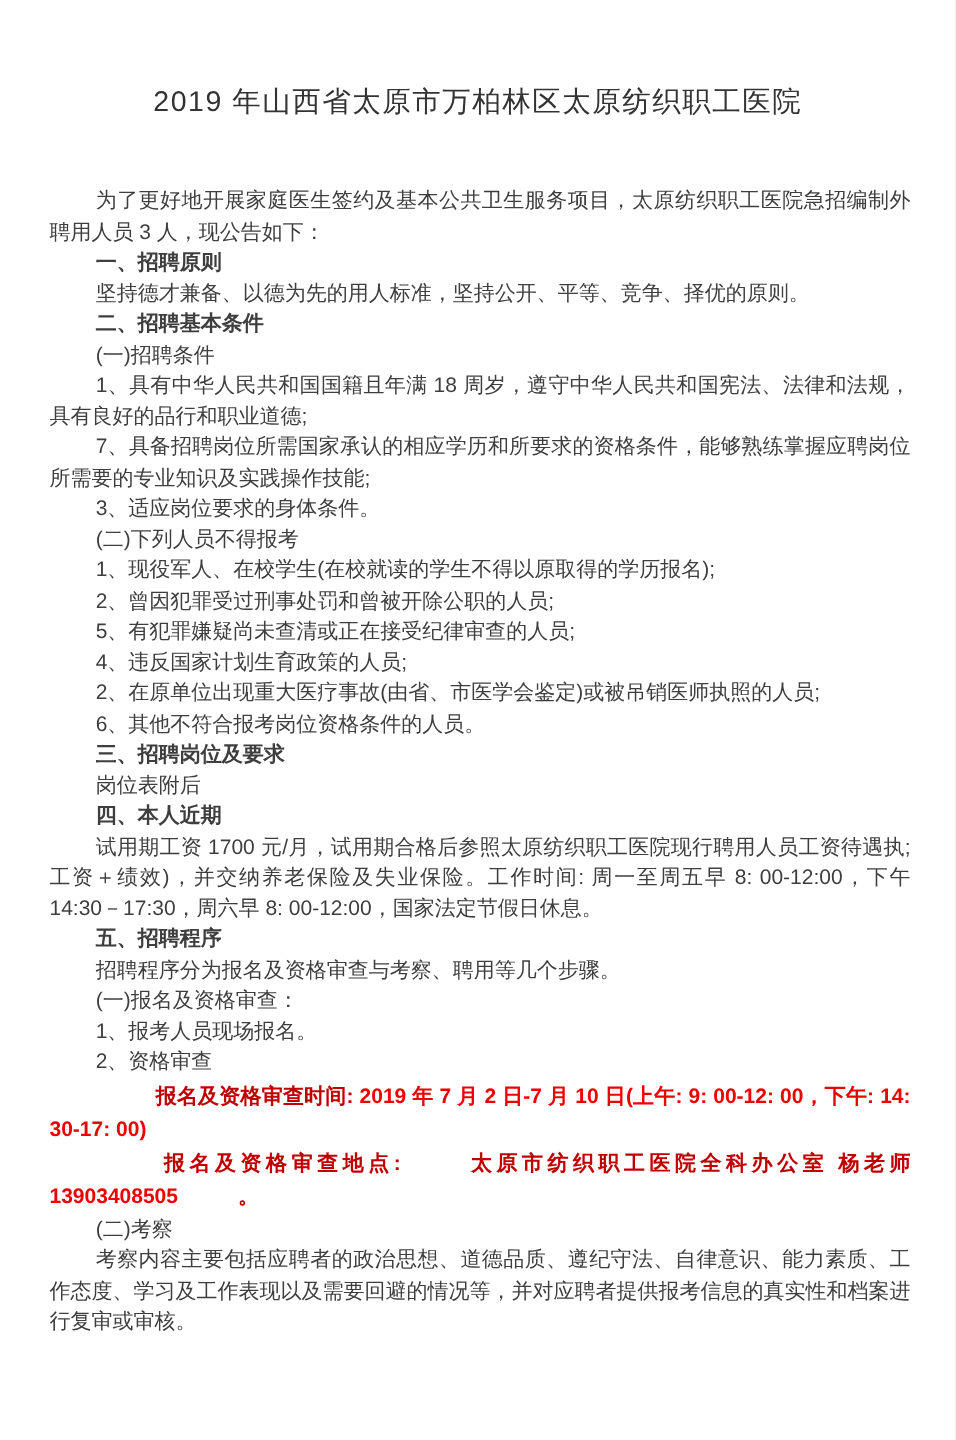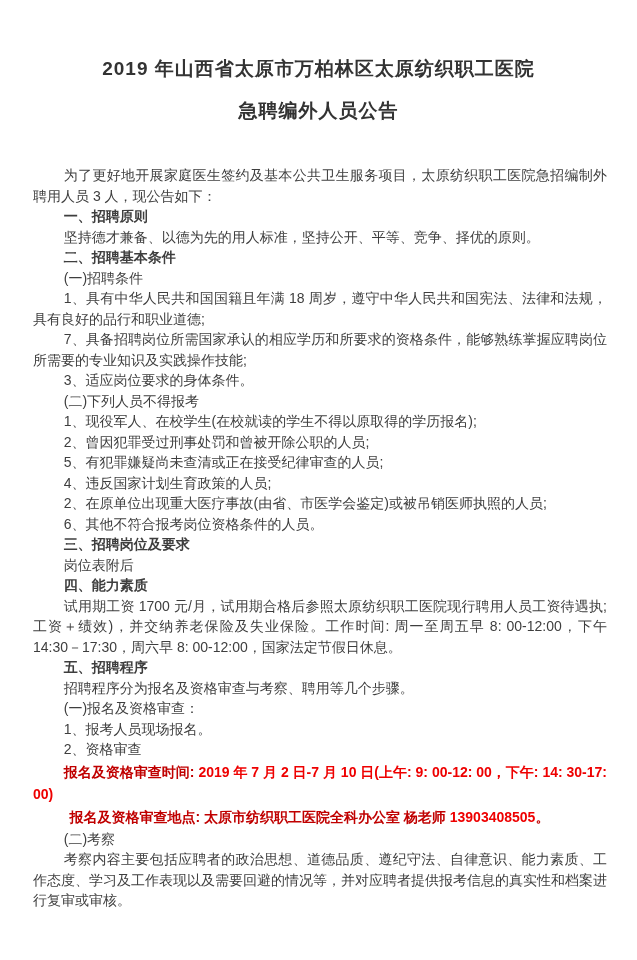--- a/index.html
+++ b/index.html
@@ -6,63 +6,62 @@
     --bg:#ffffff; --title:#333333; --body:#3e3e3e;
     --red-label:#c00000; --red-value:#ee0000;
   }
   html,body{margin:0;padding:0;background:#e8e8e8;}
   .page{
     width:637px;height:960px;margin:0 auto;background:var(--bg);
     overflow:hidden;box-sizing:border-box;
     font-family:"Liberation Sans","DejaVu Sans",sans-serif;
   }
   .doc-title{
-    padding-top:48px;text-align:center;font-weight:bold;
+    padding-top:48px;text-align:center;font-weight:normal;
     font-size:19px;line-height:42px;color:var(--title);
     letter-spacing:1px;
   }
   .doc-body{
     margin-top:33px;padding:0 30px 0 33px;
     font-size:14px;line-height:20.5px;color:var(--body);
     text-align:justify;
   }
   .doc-body p{margin:0;text-indent:2.2em;}
   .doc-body p.heading{font-weight:bold;}
   .doc-body p.red{font-weight:bold;line-height:22px;margin:1px 0;}
   .doc-body p.red.extra{text-indent:2.6em;}
-  .red .seg-label{color:var(--red-label);}
+  .red .seg-label{color:var(--red-label);margin-left:40px;}
   .red .seg-value{color:var(--red-value);}
 </style>
 </head>
 <body>
 
 <div class="page">
   <div class="doc-title">
     <div>2019 年山西省太原市万柏林区太原纺织职工医院</div>
-    <div>急聘编外人员公告</div>
   </div>
   <div class="doc-body" id="doc-body">
       <p class="body">为了更好地开展家庭医生签约及基本公共卫生服务项目，太原纺织职工医院急招编制外聘用人员 3 人，现公告如下：</p>
       <p class="heading">一、招聘原则</p>
       <p class="body">坚持德才兼备、以德为先的用人标准，坚持公开、平等、竞争、择优的原则。</p>
       <p class="heading">二、招聘基本条件</p>
       <p class="body">(一)招聘条件</p>
       <p class="body">1、具有中华人民共和国国籍且年满 18 周岁，遵守中华人民共和国宪法、法律和法规，具有良好的品行和职业道德;</p>
       <p class="body">7、具备招聘岗位所需国家承认的相应学历和所要求的资格条件，能够熟练掌握应聘岗位所需要的专业知识及实践操作技能;</p>
       <p class="body">3、适应岗位要求的身体条件。</p>
       <p class="body">(二)下列人员不得报考</p>
       <p class="body">1、现役军人、在校学生(在校就读的学生不得以原取得的学历报名);</p>
       <p class="body">2、曾因犯罪受过刑事处罚和曾被开除公职的人员;</p>
       <p class="body">5、有犯罪嫌疑尚未查清或正在接受纪律审查的人员;</p>
       <p class="body">4、违反国家计划生育政策的人员;</p>
       <p class="body">2、在原单位出现重大医疗事故(由省、市医学会鉴定)或被吊销医师执照的人员;</p>
       <p class="body">6、其他不符合报考岗位资格条件的人员。</p>
       <p class="heading">三、招聘岗位及要求</p>
       <p class="body">岗位表附后</p>
-      <p class="heading">四、能力素质</p>
+      <p class="heading">四、本人近期</p>
       <p class="body">试用期工资 1700 元/月，试用期合格后参照太原纺织职工医院现行聘用人员工资待遇执;工资＋绩效)，并交纳养老保险及失业保险。工作时间: 周一至周五早 8: 00-12:00，下午 14:30－17:30，周六早 8: 00-12:00，国家法定节假日休息。</p>
       <p class="heading">五、招聘程序</p>
       <p class="body">招聘程序分为报名及资格审查与考察、聘用等几个步骤。</p>
       <p class="body">(一)报名及资格审查：</p>
       <p class="body">1、报考人员现场报名。</p>
       <p class="body">2、资格审查</p>
       <p class="red"><span class="seg-label">报名及资格审查时间: </span><span class="seg-value">2019 年 7 月 2 日-7 月 10 日(上午: 9: 00-12: 00，下午: 14: 30-17: 00)</span></p>
       <p class="red extra"><span class="seg-label">报名及资格审查地点: </span><span class="seg-label">太原市纺织职工医院全科办公室 杨老师 </span><span class="seg-value">13903408505</span><span class="seg-label">。</span></p>
       <p class="body">(二)考察</p>
       <p class="body">考察内容主要包括应聘者的政治思想、道德品质、遵纪守法、自律意识、能力素质、工作态度、学习及工作表现以及需要回避的情况等，并对应聘者提供报考信息的真实性和档案进行复审或审核。</p>

